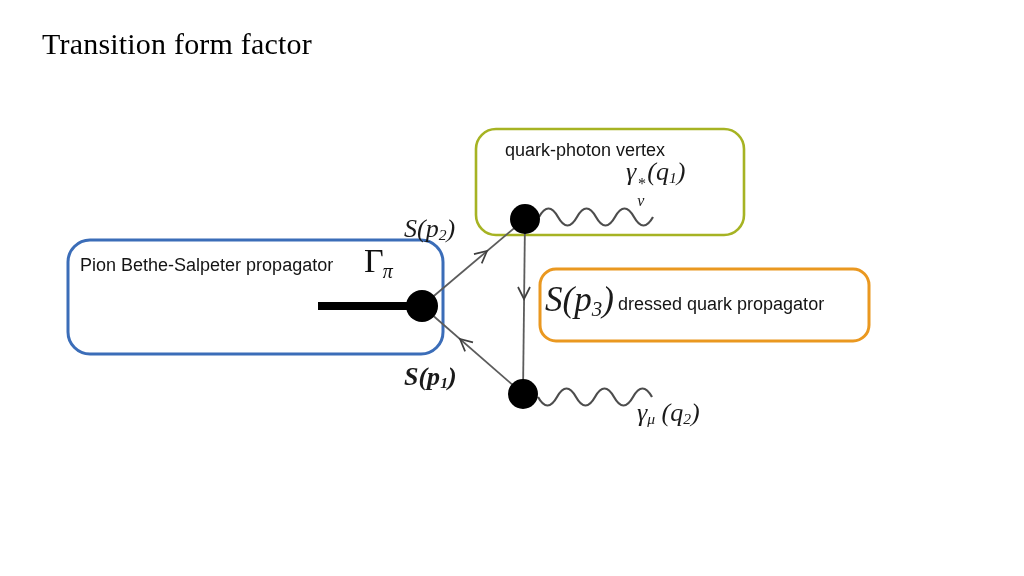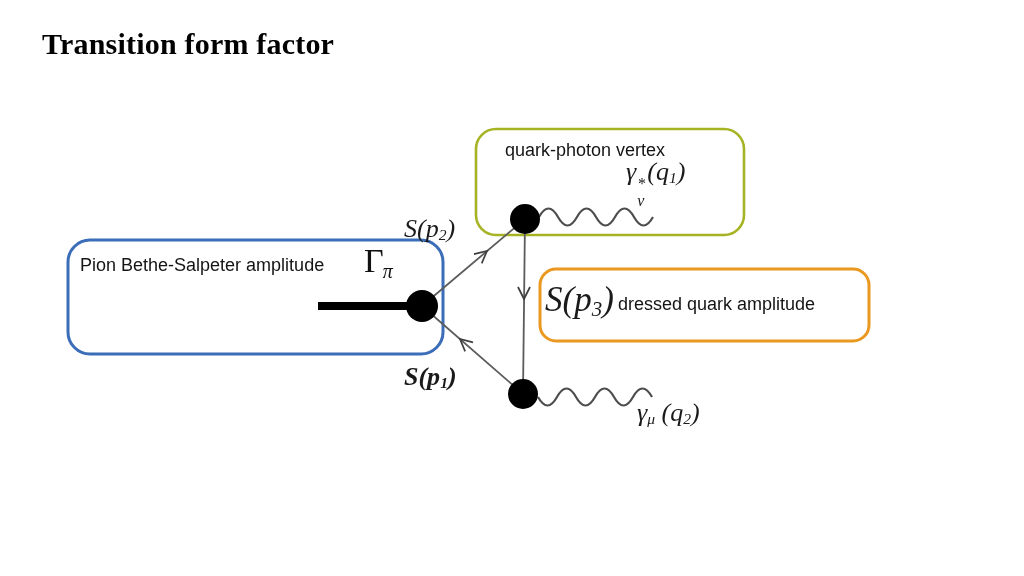--- a/index.html
+++ b/index.html
@@ -3,21 +3,21 @@
 <meta charset="utf-8">
 <style>
   * { margin:0; padding:0; box-sizing:border-box; }
   html,body { width:1024px; height:576px; overflow:hidden; background:#ffffff; }
   .slide {
     position:relative; width:1024px; height:576px; background:#ffffff;
     font-family:"Liberation Sans", sans-serif;
   }
   .title {
     position:absolute; left:42px; top:27px;
-    font-family:"Liberation Serif", serif; font-weight:700;
+    font-family:"Liberation Serif", serif; font-weight:400;
     font-size:30px; color:#000; letter-spacing:0.2px; white-space:nowrap;
   }
   .diagram-svg { position:absolute; left:0; top:0; }
   .lbl { position:absolute; white-space:nowrap; line-height:1.15; }
   .sans { font-family:"Liberation Sans", sans-serif; font-size:18px; color:#141414; }
   .math {
     font-family:"Liberation Serif", serif; font-style:italic;
     font-size:26px; color:#1a1a1a;
   }
   .msub { font-size:0.6em; vertical-align:-0.22em; }
@@ -65,29 +65,29 @@
   </svg>
 
   <div class="lbl sans" style="left:505px; top:140px;">quark-photon vertex</div>
   <div class="lbl math" style="left:626px; top:157px;">
     <span>γ</span><span class="ss">
         <span>*</span>
         <span>ν</span>
       </span><span>(q</span><span class="msub">1</span><span>)</span>
   </div>
 
-  <div class="lbl sans" style="left:80px; top:255px;">Pion Bethe-Salpeter amplitude</div>
+  <div class="lbl sans" style="left:80px; top:255px;">Pion Bethe-Salpeter propagator</div>
   <div class="lbl" style="left:364px; top:241px;">
     <span class="big-gamma">Γ</span><span class="big-gamma gsub">π</span>
   </div>
 
   <div class="lbl math orange-math" style="left:545px; top:280px;">
     <span>S(p</span><span class="msub">3</span><span>)</span>
   </div>
-  <div class="lbl sans" style="left:618px; top:294px;">dressed quark amplitude</div>
+  <div class="lbl sans" style="left:618px; top:294px;">dressed quark propagator</div>
 
   <div class="lbl math" style="left:404px; top:214px;text-align:right;">
     <span>S(p</span><span class="msub">2</span><span>)</span>
   </div>
   <div class="lbl math" style="left:404px; top:362px;font-weight:bold;">
     <span>S(p</span><span class="msub">1</span><span>)</span>
   </div>
 
   <div class="lbl math" style="left:637px; top:398px;text-align:center;">
     <span>γ</span><span class="msub">μ</span><span> (q</span><span class="msub">2</span><span>)</span>

